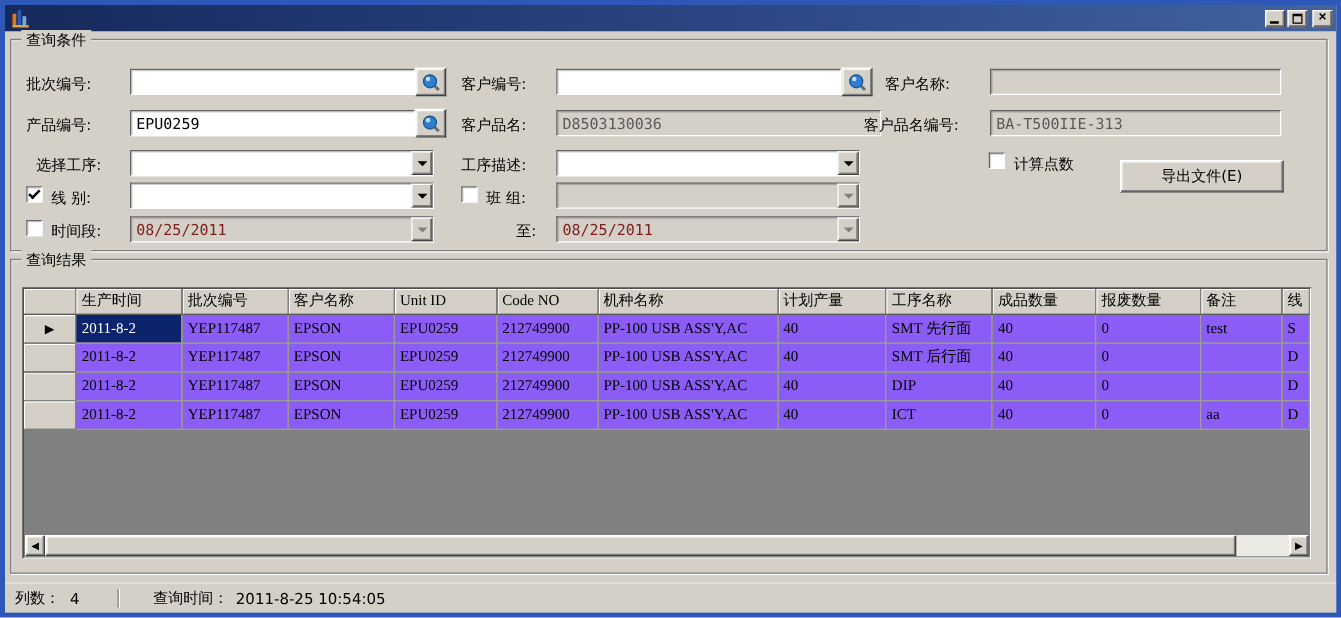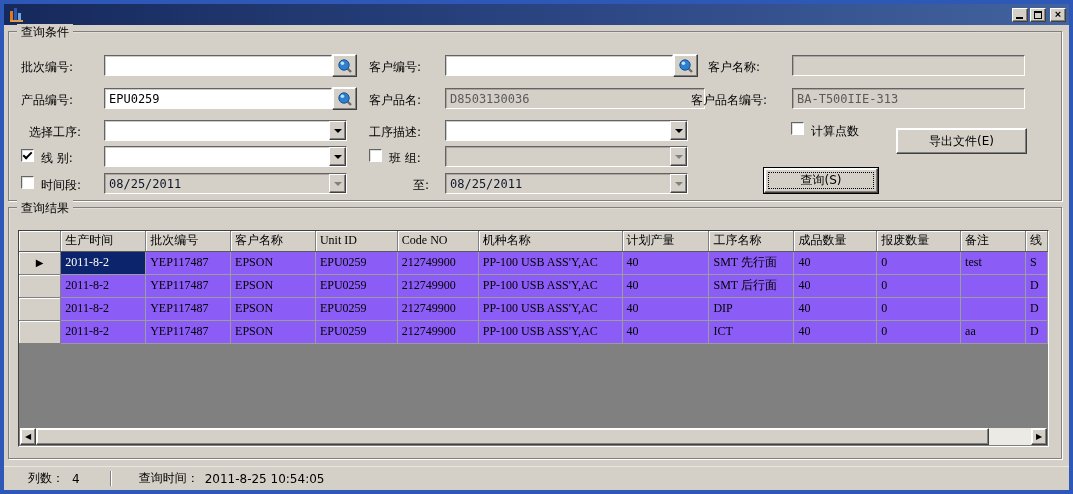--- a/index.html
+++ b/index.html
@@ -67,21 +67,21 @@
     font-family:"DejaVu Sans Mono","Liberation Mono",monospace;
   }
   .combo .cbtn {
     position:absolute; right:0; top:0; width:17px; height:19px;
     background:#d4d0c8; border:1px solid; border-color:#fff #404040 #404040 #fff;
     box-shadow:inset -1px -1px 0 #808080;
     display:flex; align-items:center; justify-content:center;
   }
   .arrow-down { width:0; height:0; border-left:4px solid transparent; border-right:4px solid transparent; border-top:4px solid #000; }
   .combo.disabled { background:#d4d0c8; }
-  .combo.disabled .ctext { color:#0f172a; }
+  .combo.disabled .ctext { color:#7f1d1d; }
   .combo.disabled .arrow-down { border-top-color:#808080; }
 
   .checkbox {
     position:absolute; width:13px; height:13px; background:#fff;
     border:1px solid; border-color:#636363 #fff #fff #636363;
     box-shadow:inset 1px 1px 0 #00000022;
   }
   .checkbox.checked::after {
     content:""; position:absolute; left:1px; top:2px; width:7px; height:3px;
     border-left:2px solid #000; border-bottom:2px solid #000; transform:rotate(-45deg);
@@ -131,21 +131,21 @@
   .sb-btn.left { left:0; } .sb-btn.right { right:0; }
   .sb-thumb {
     position:absolute; left:16px; right:58px; top:0; height:17px;
     background:#d4d0c8; border:1px solid; border-color:#fff #404040 #404040 #fff;
     box-shadow:inset -1px -1px 0 #808080, inset 1px 1px 0 #fff;
   }
 
   
   .statusbar {
     position:absolute; left:0; right:0; bottom:0; height:24px;
-    background:#d4d0c8; display:flex; align-items:center; border-top:1px solid #e8e6e0;padding-left:16px;
+    background:#d4d0c8; display:flex; align-items:center; border-top:1px solid #e8e6e0;
   }
   .sb-sep { width:1px; height:15px; background:#808080; box-shadow:1px 0 0 #fff; }
 </style>
 </head>
 <body>
 
 <div class="window">
 
   <div class="titlebar">
     <svg class="app-icon" viewBox="0 0 16 16">
@@ -258,21 +258,20 @@
     </div>
 
     <span class="lbl" style="left:404px;top:145px">至:</span>
     <div class="combo disabled" style="left:436px;top:141px;width:243px">
       <span class="ctext">08/25/2011</span>
       <span class="cbtn">
           <span class="arrow-down"></span>
         </span>
     </div>
 
-    <button class="btn default focused" style="left:755px;top:136px;width:114px;height:25px">查询(S)</button>
   </div>
 
   <div class="groupbox" style="left:4px;top:203px;width:1054px;height:252px">
     <span class="gb-title">查询结果</span>
 
     <div class="grid" style="left:9px;top:22px;width:1031px;height:217px">
       <table>
         <colgroup>
             <col style="width: 42px;">
             <col style="width: 85px;">

